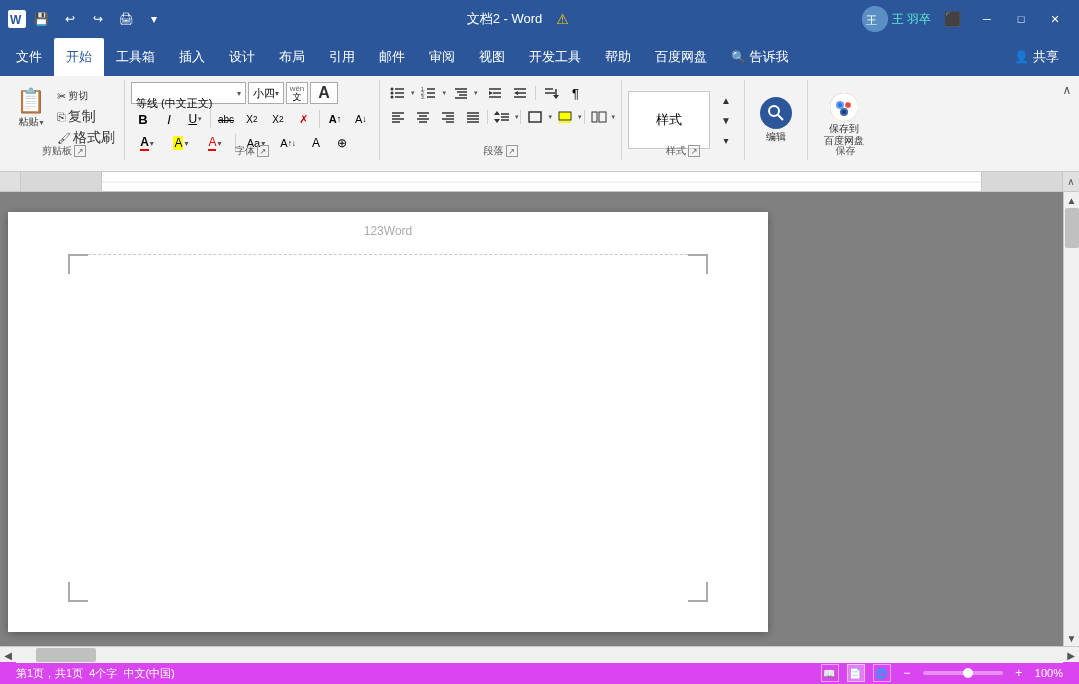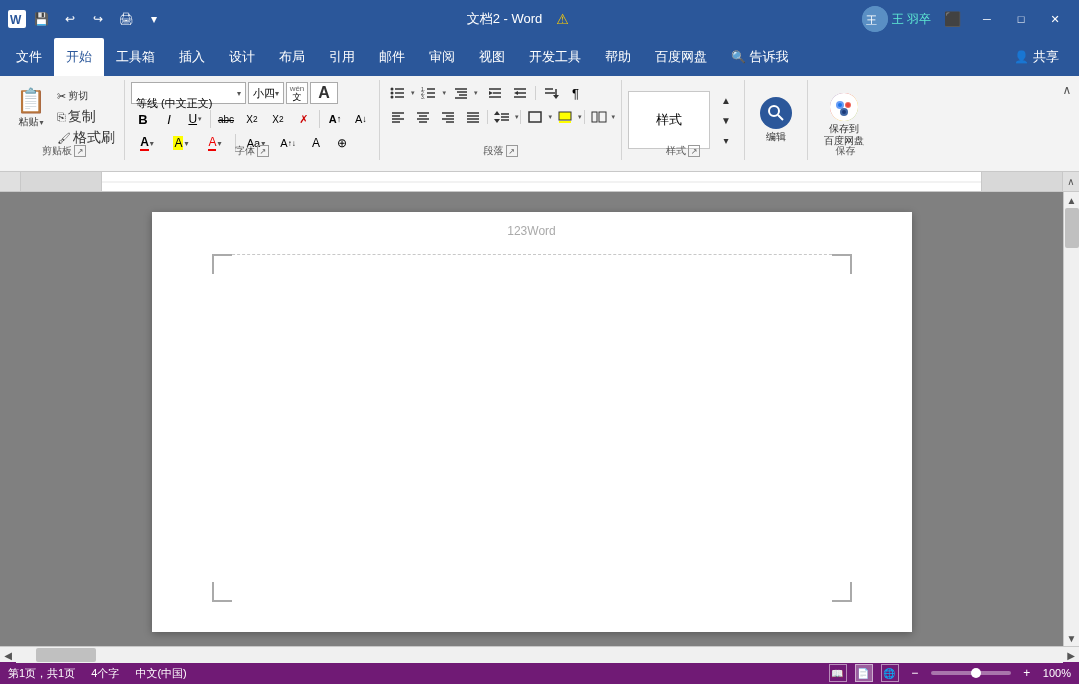--- a/index.html
+++ b/index.html
@@ -232,22 +232,22 @@
     
     .ruler-scroll-btn {
       width: 16px; background: #e0e0e0;
       display: flex; align-items: center; justify-content: center;
       font-size: 10px; cursor: pointer; color: #555;
     }
     #doc-scroll {
       flex: 1;
       overflow: hidden;
       display: flex;
-      justify-content: center;
-      padding: 20px 0;
+      justify-content: flex-start;
+      padding: 20px 8px;
       background: #808080;
     }
     #doc-page {
       width: 760px;
       min-height: 420px;
       background: white;
       box-shadow: 0 2px 8px rgba(0,0,0,0.3);
       position: relative;
       padding: 60px 60px 40px 60px;
     }
@@ -353,24 +353,24 @@
     .h-scroll-thumb {
       height: 14px; width: 60px;
       background: #c0c0c0; border-radius: 2px;
       position: absolute; top: 1px; left: 20px;
       cursor: pointer;
     }
 
     
     #status-bar {
       height: 22px;
-      background: #701a75;
+      background: #d946ef;
       display: flex; align-items: center;
-      padding: 0 8px;
-      gap: 16px;
+      padding: 0 16px;
+      gap: 6px;
       color: white;
       font-size: 11px;
     }
     .status-item { cursor: pointer; }
     .status-right {
       margin-left: auto;
       display: flex; align-items: center; gap: 8px;
     }
     .zoom-btn {
       width: 16px; height: 16px;

